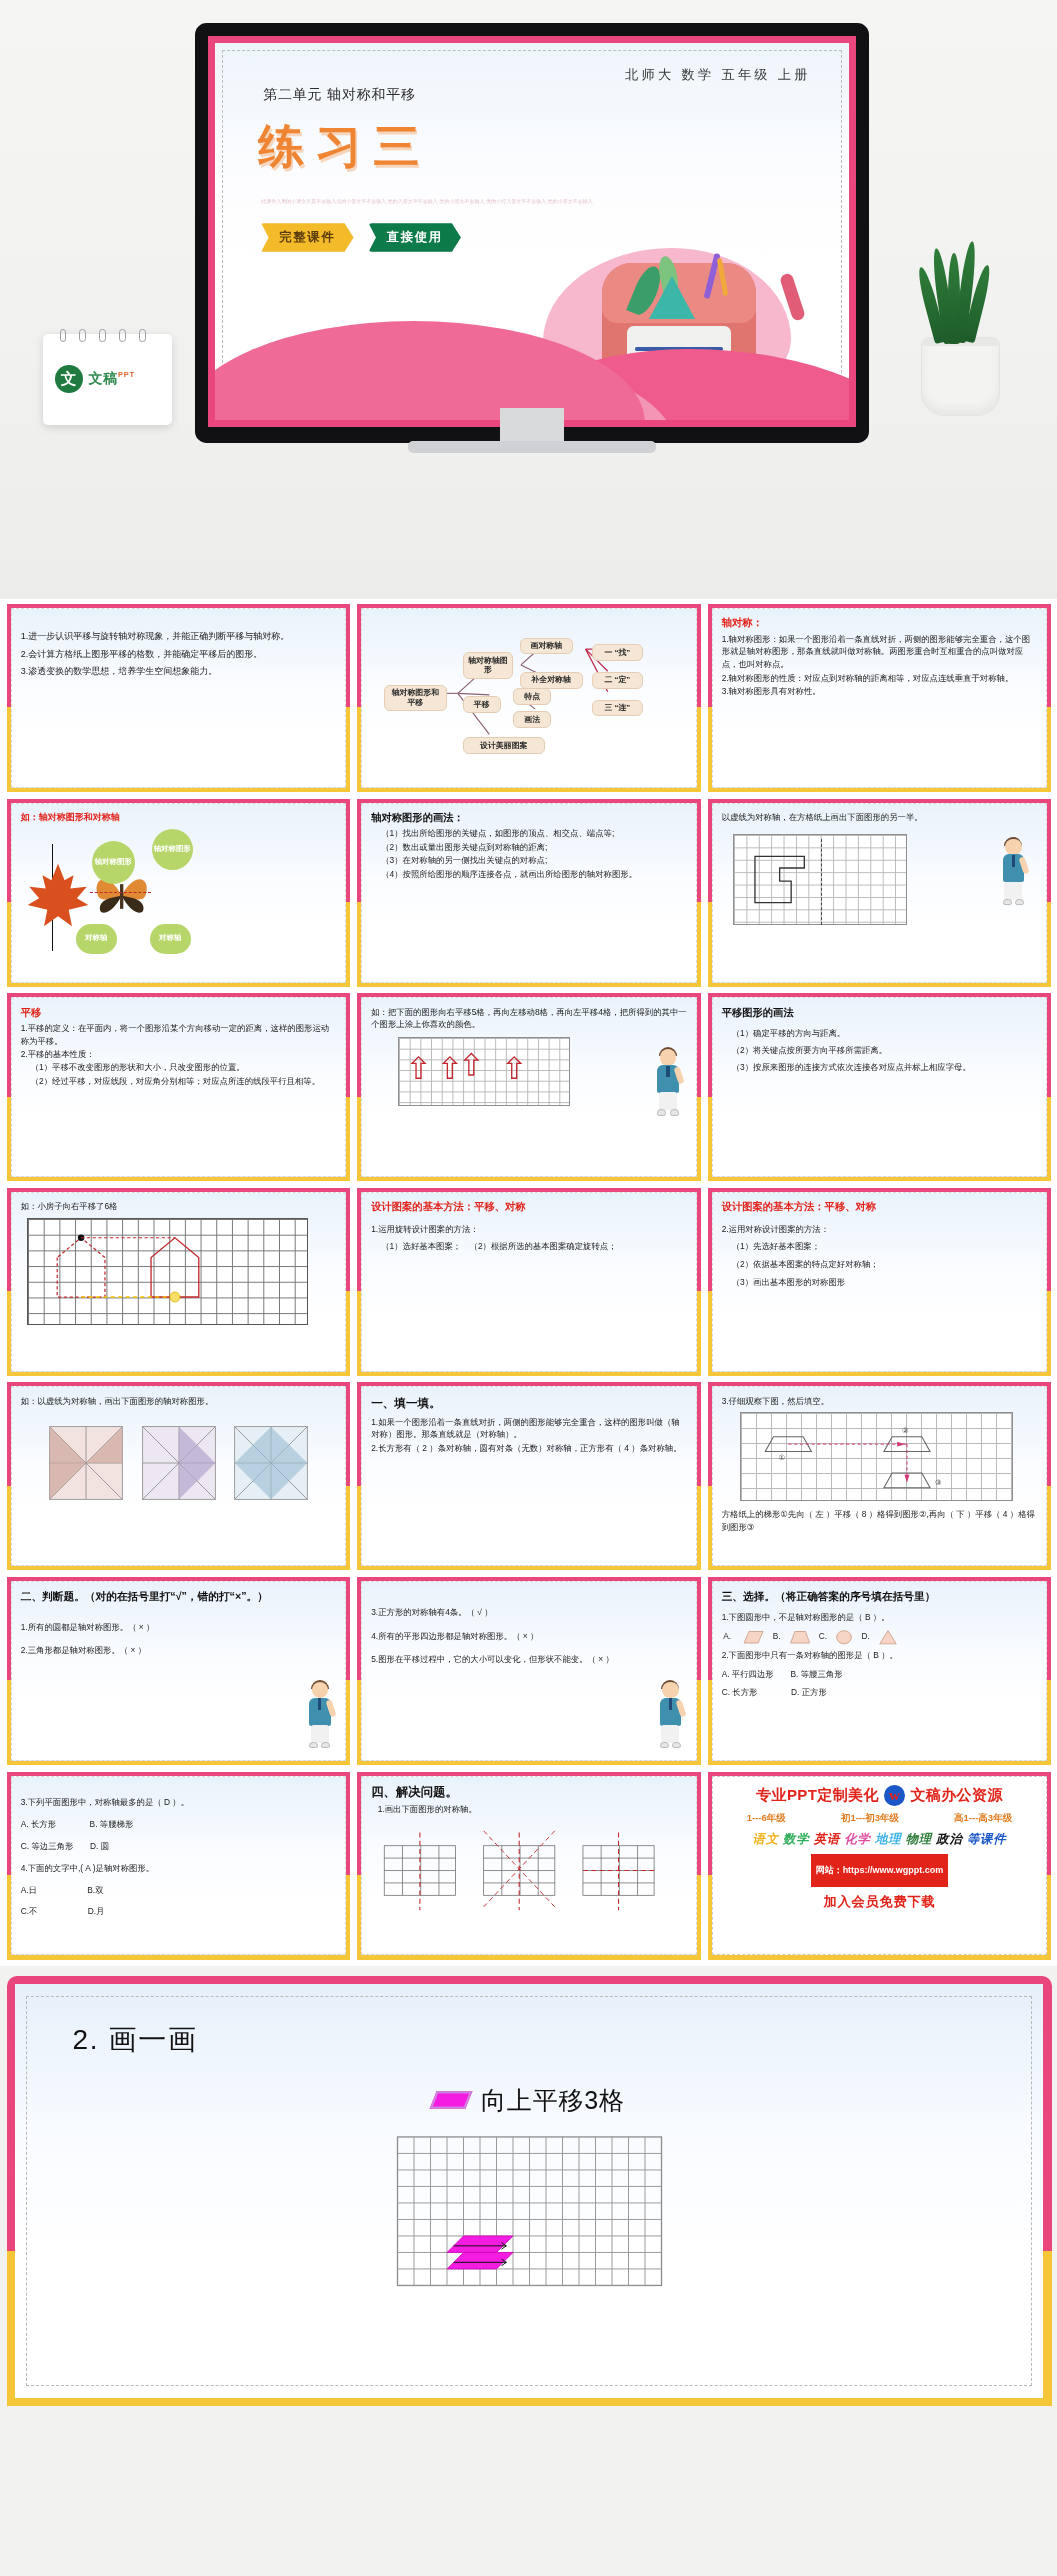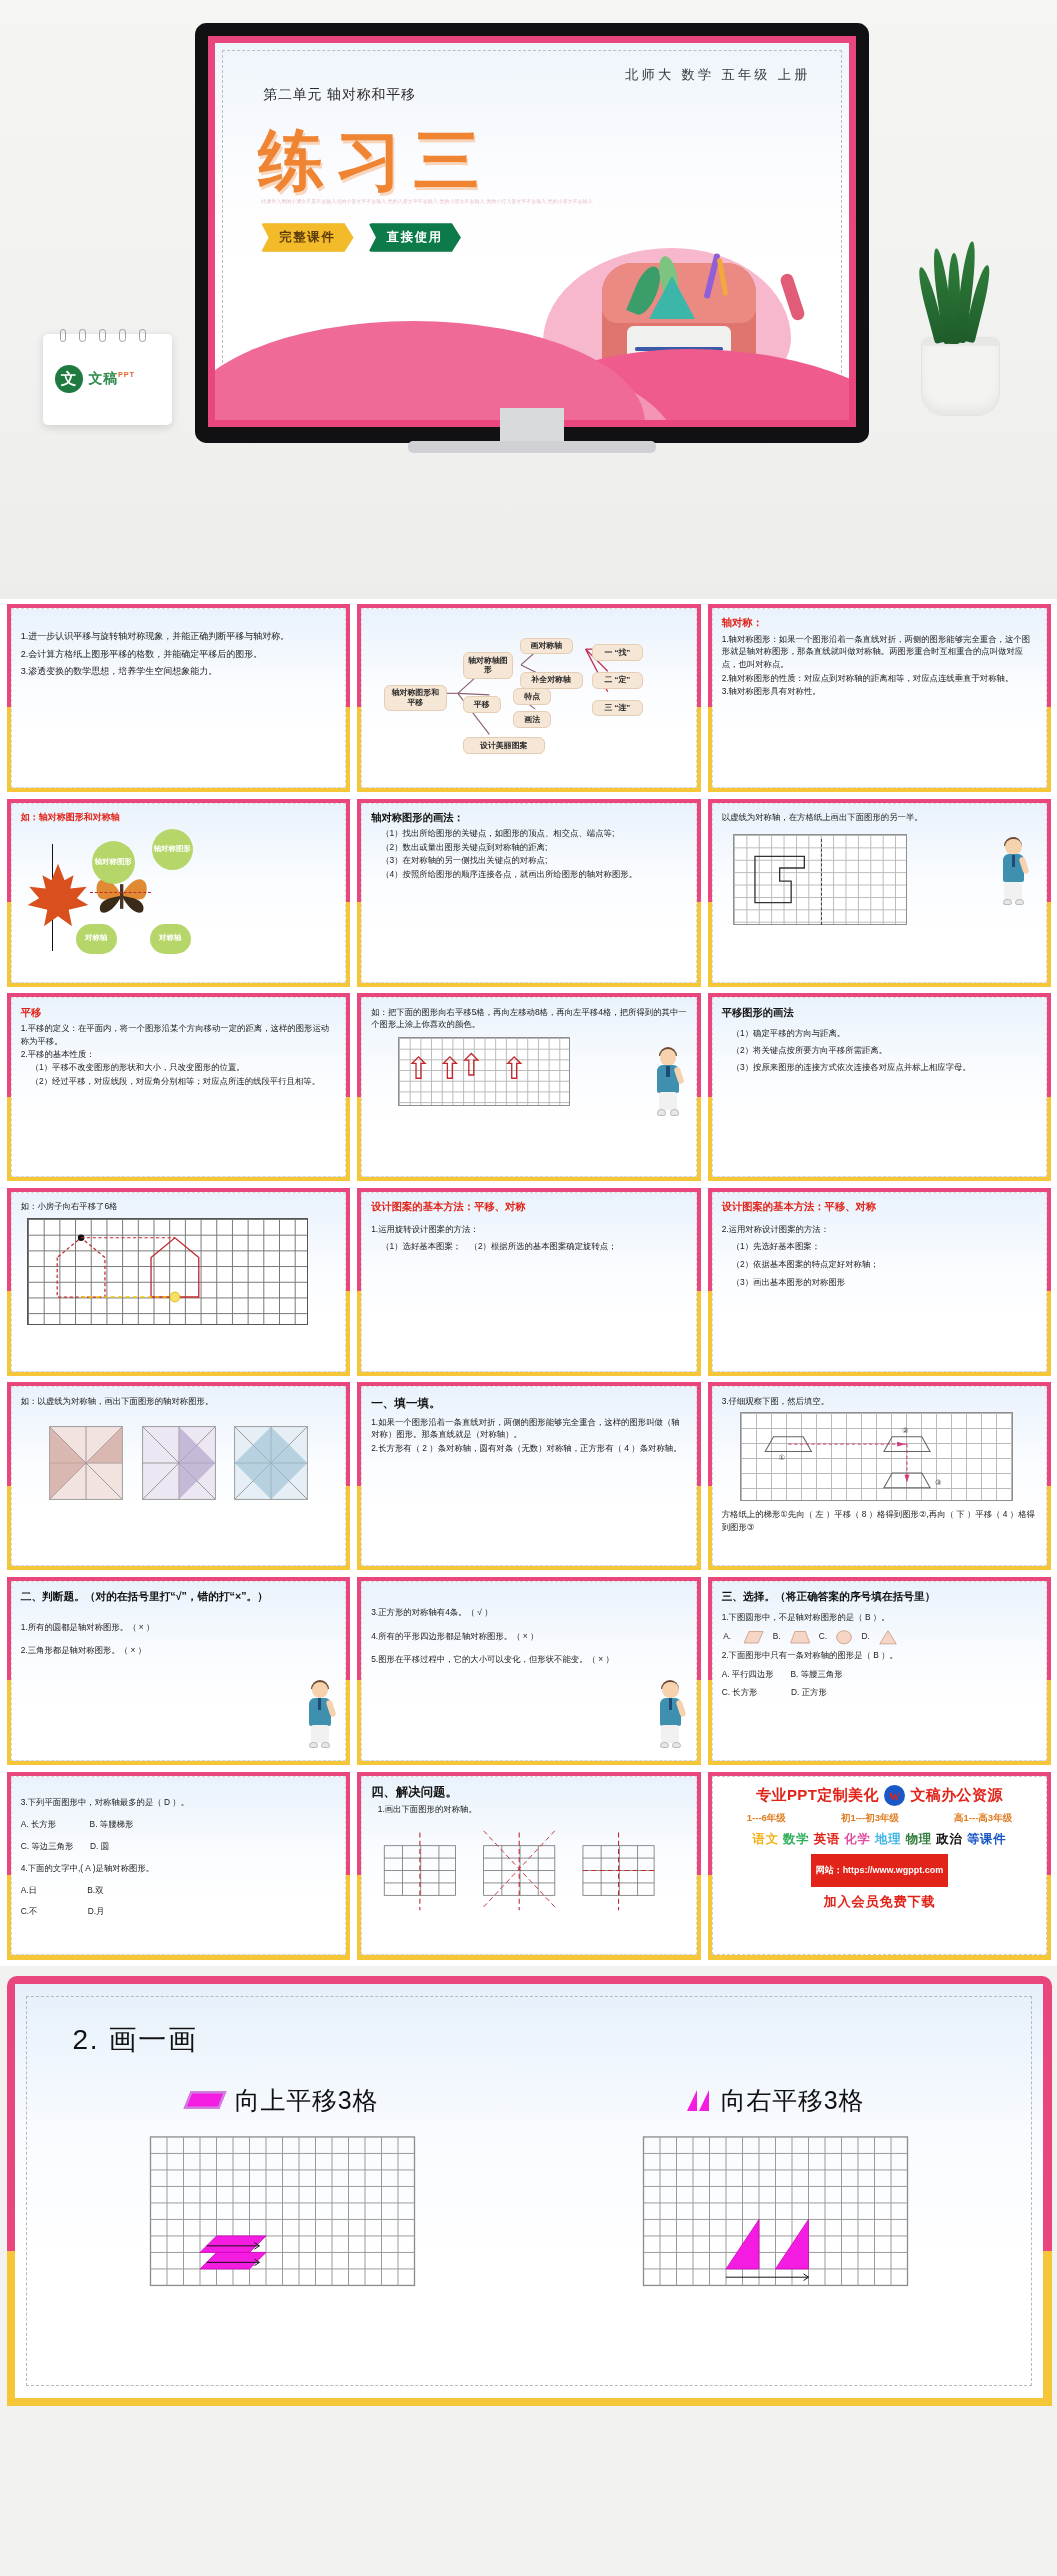--- a/index.html
+++ b/index.html
@@ -42,21 +42,21 @@
   .slide-unit {
     position:absolute; left:48px; top:43px;
     font-size: 14px; color:#2b2b2b; letter-spacing:0.8px;
   }
   .slide-grade {
     position:absolute; right:38px; top:23px;
     font-size: 13.2px; color:#3a3a3a; letter-spacing: 3.3px;
   }
   .slide-title {
     position:absolute; left:43px; top:73px;
-    font-size: 66px; font-weight:700; color:#ef8433; letter-spacing: 11.6px;
+    font-size: 46px; font-weight:700; color:#ef8433; letter-spacing: 11.6px;
     text-shadow: 1.7px 2.5px 0 rgba(244,182,135,.55);
     font-family:"DejaVu Sans","Liberation Sans",sans-serif;
   }
   .slide-sub {
     position:absolute; left:46px; top:155px; width:347px;
     font-size:5px; color:#d9a8b8; line-height:7.4px; opacity:.8; overflow:hidden; height:18px;
   }
   .btn-row { position:absolute; left:46px; top:180px; display:flex; gap:15px; }
   .pill {
     position:relative; padding:5.8px 18px; font-size:12.4px; font-weight:700; letter-spacing:1.7px;
@@ -152,21 +152,21 @@
   .bub { position:absolute; background:#b7d66a; border-radius:50%; color:#fff; font-size:7.4px;
          display:flex; align-items:center; justify-content:center; text-align:center; line-height:1.18; font-weight:700; }
 
   
   .promo-inner { background:#fff; border:0.8px dashed #ccc; height:100%; padding:5px 6.6px; text-align:center; }
   .promo-l1 { display:flex; align-items:center; justify-content:center; gap:5px; margin-top:3.3px; }
   .promo-l1 span { font-size:15px; font-weight:800; color:#e2231a; letter-spacing:0.4px; }
   .wlogo { width:21.5px; height:21.5px; border-radius:50%; background:#1a57c7; color:#fff; font-size:12.4px;
            font-weight:800; display:flex; align-items:center; justify-content:center; font-family:"Liberation Serif",serif;}
   .promo-l2 { margin-top:5.8px; display:flex; justify-content:space-around; font-size:9.5px; font-weight:700; color:#e07b1e; }
-  .promo-l3 { margin-top:5.8px; font-size:12.4px; font-weight:800; letter-spacing:0.8px; }
+  .promo-l3 { margin-top:5.8px; font-size:12.4px; font-weight:800; letter-spacing:0.8px;font-style:italic; }
   .promo-url { margin-top:5.8px; background:#e2231a; color:#fff; font-size:9px; font-weight:700; padding:10px 5px; display:inline-block;}
   .promo-l4 { margin-top:5.8px; font-size:13.2px; font-weight:800; color:#e2231a; letter-spacing:0.8px; }
 
   
   .bigslide { position:relative; width:1045px; margin:10px 6.6px 0 6.6px; height:430px; background:#e8467c; padding:8.3px;border-radius:10px; }
   .bigslide::after { content:""; position:absolute; left:0; bottom:0; width:100%; height:36%; background:#f5c638; z-index:0; }
   .bigslide-inner { position:relative; z-index:1; width:100%; height:100%;
      background:linear-gradient(180deg,#e6f0fa 0%,#f8fbff 35%,#ffffff 65%); padding:15px 21.5px; }
   .bigslide-dash { position:absolute; left:11.6px; top:11.6px; right:11.6px; bottom:11.6px; border:0.8px dashed #b9b9b9; }
   .big-h { position:relative; font-size:28px; font-weight:500; color:#111; margin:21.5px 0 0 36px; letter-spacing:1.7px;}
@@ -698,44 +698,17 @@
             <g stroke="#111" fill="none" stroke-width="1.2">
               <path d="M78 158 H142"></path>
                 <path d="M136 154 L142 158 L136 162"></path>
               <path d="M78 138 H142"></path>
                 <path d="M136 134 L142 138 L136 142"></path>
             </g>
           </svg>
         </div>
       </div>
 
-      <div class="big-col">
-        <div class="big-label">
-          <span class="tri-pair">
-              <i></i>
-              <i></i>
-            </span>
-          <span>向右平移3格</span>
-        </div>
-        <div class="grid-wrap">
-          <svg width="281" height="165" viewBox="0 0 340 200">
-            <g stroke="#8d8d8d" fill="none" stroke-width="1.6">
-              <rect x="10" y="6" width="320" height="180"></rect>
-            </g>
-            <g stroke="#9a9a9a" fill="none" stroke-width="1.2">
-              <path d="M30 6 V186 M50 6 V186 M70 6 V186 M90 6 V186 M110 6 V186 M130 6 V186 M150 6 V186 M170 6 V186 M190 6 V186 M210 6 V186 M230 6 V186 M250 6 V186 M270 6 V186 M290 6 V186 M310 6 V186"></path>
-              <path d="M10 26 H330 M10 46 H330 M10 66 H330 M10 86 H330 M10 106 H330 M10 126 H330 M10 146 H330 M10 166 H330"></path>
-            </g>
-            <polygon points="110,166 150,166 150,106" fill="#f41ce0" stroke="#d106be"></polygon>
-            <polygon points="170,166 210,166 210,106" fill="#f41ce0" stroke="#d106be"></polygon>
-            <g stroke="#111" fill="none" stroke-width="1.2">
-              <path d="M150 176 H210"></path>
-                <path d="M204 172 L210 176 L204 180"></path>
-              <path d="M110 176 H150"></path>
-            </g>
-          </svg>
-        </div>
-      </div>
 
     </div>
   </div>
 </div>
 
 
 </body></html>

